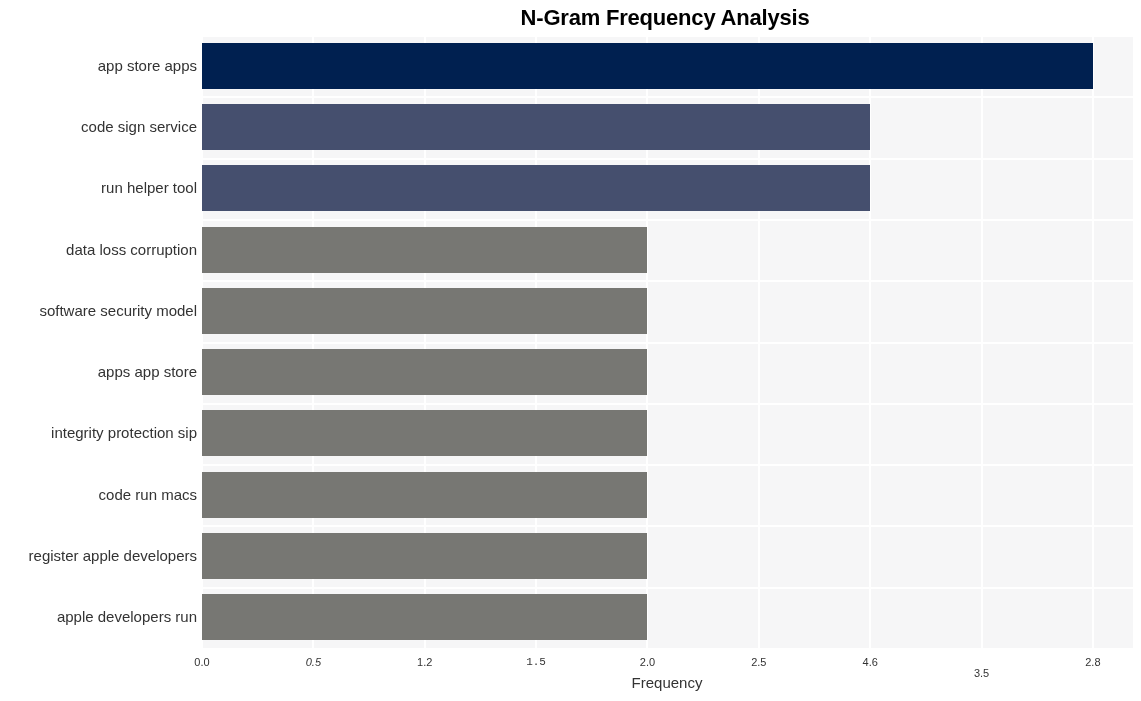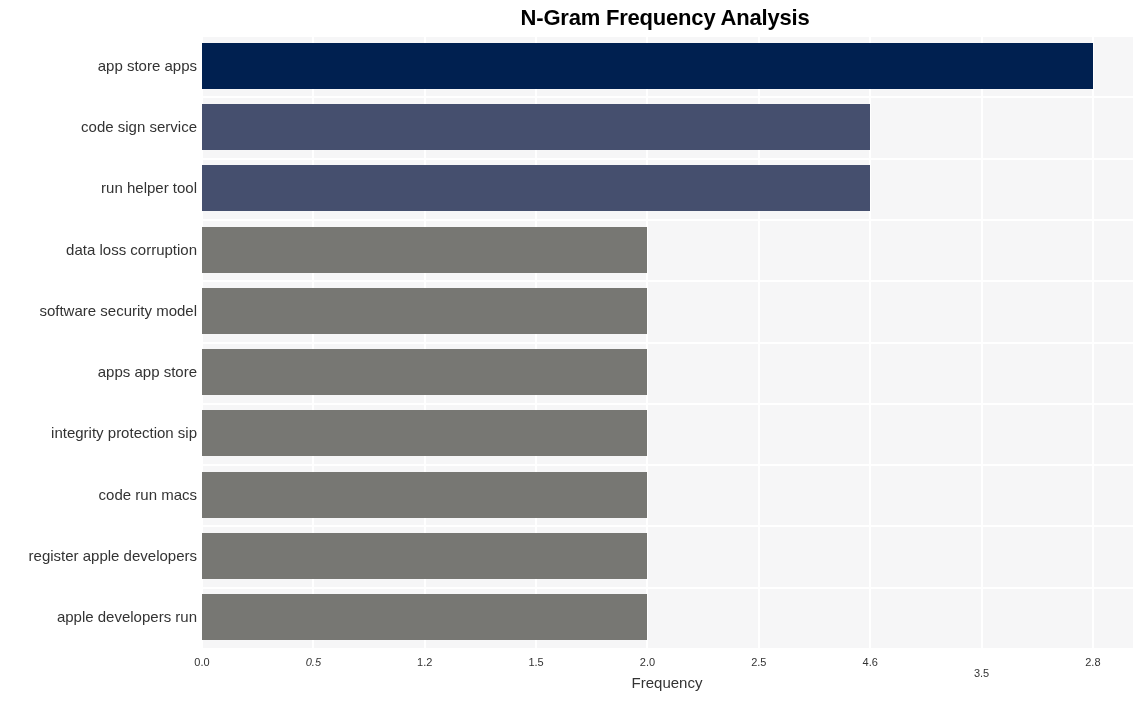--- a/index.html
+++ b/index.html
@@ -124,21 +124,21 @@
       <div class="ytick" style="top: 363.15px;">apps app store</div>
       <div class="ytick" style="top: 424.45px;">integrity protection sip</div>
       <div class="ytick" style="top: 485.75px;">code run macs</div>
       <div class="ytick" style="top: 547.05px;">register apple developers</div>
       <div class="ytick" style="top: 608.35px;">apple developers run</div>
     </div>
   <div id="xtick-container">
       <div class="xtick" style="left: 202px;">0.0</div>
       <div class="xtick" style="left: 313.364px; font-style: italic;">0.5</div>
       <div class="xtick" style="left: 424.727px;">1.2</div>
-      <div class="xtick" style="left: 536.091px;">1.5</div>
+      <div class="xtick" style="left: 536.091px; font-family: Liberation Mono, monospace;">1.5</div>
       <div class="xtick" style="left: 647.455px;">2.0</div>
       <div class="xtick" style="left: 758.818px;">2.5</div>
       <div class="xtick" style="left: 870.182px;">4.6</div>
       <div class="xtick" style="left: 981.545px; margin-top: 11px;">3.5</div>
       <div class="xtick" style="left: 1092.91px;">2.8</div>
     </div>
 
   <div id="xaxis-label">Frequency</div>
 
 </div>

